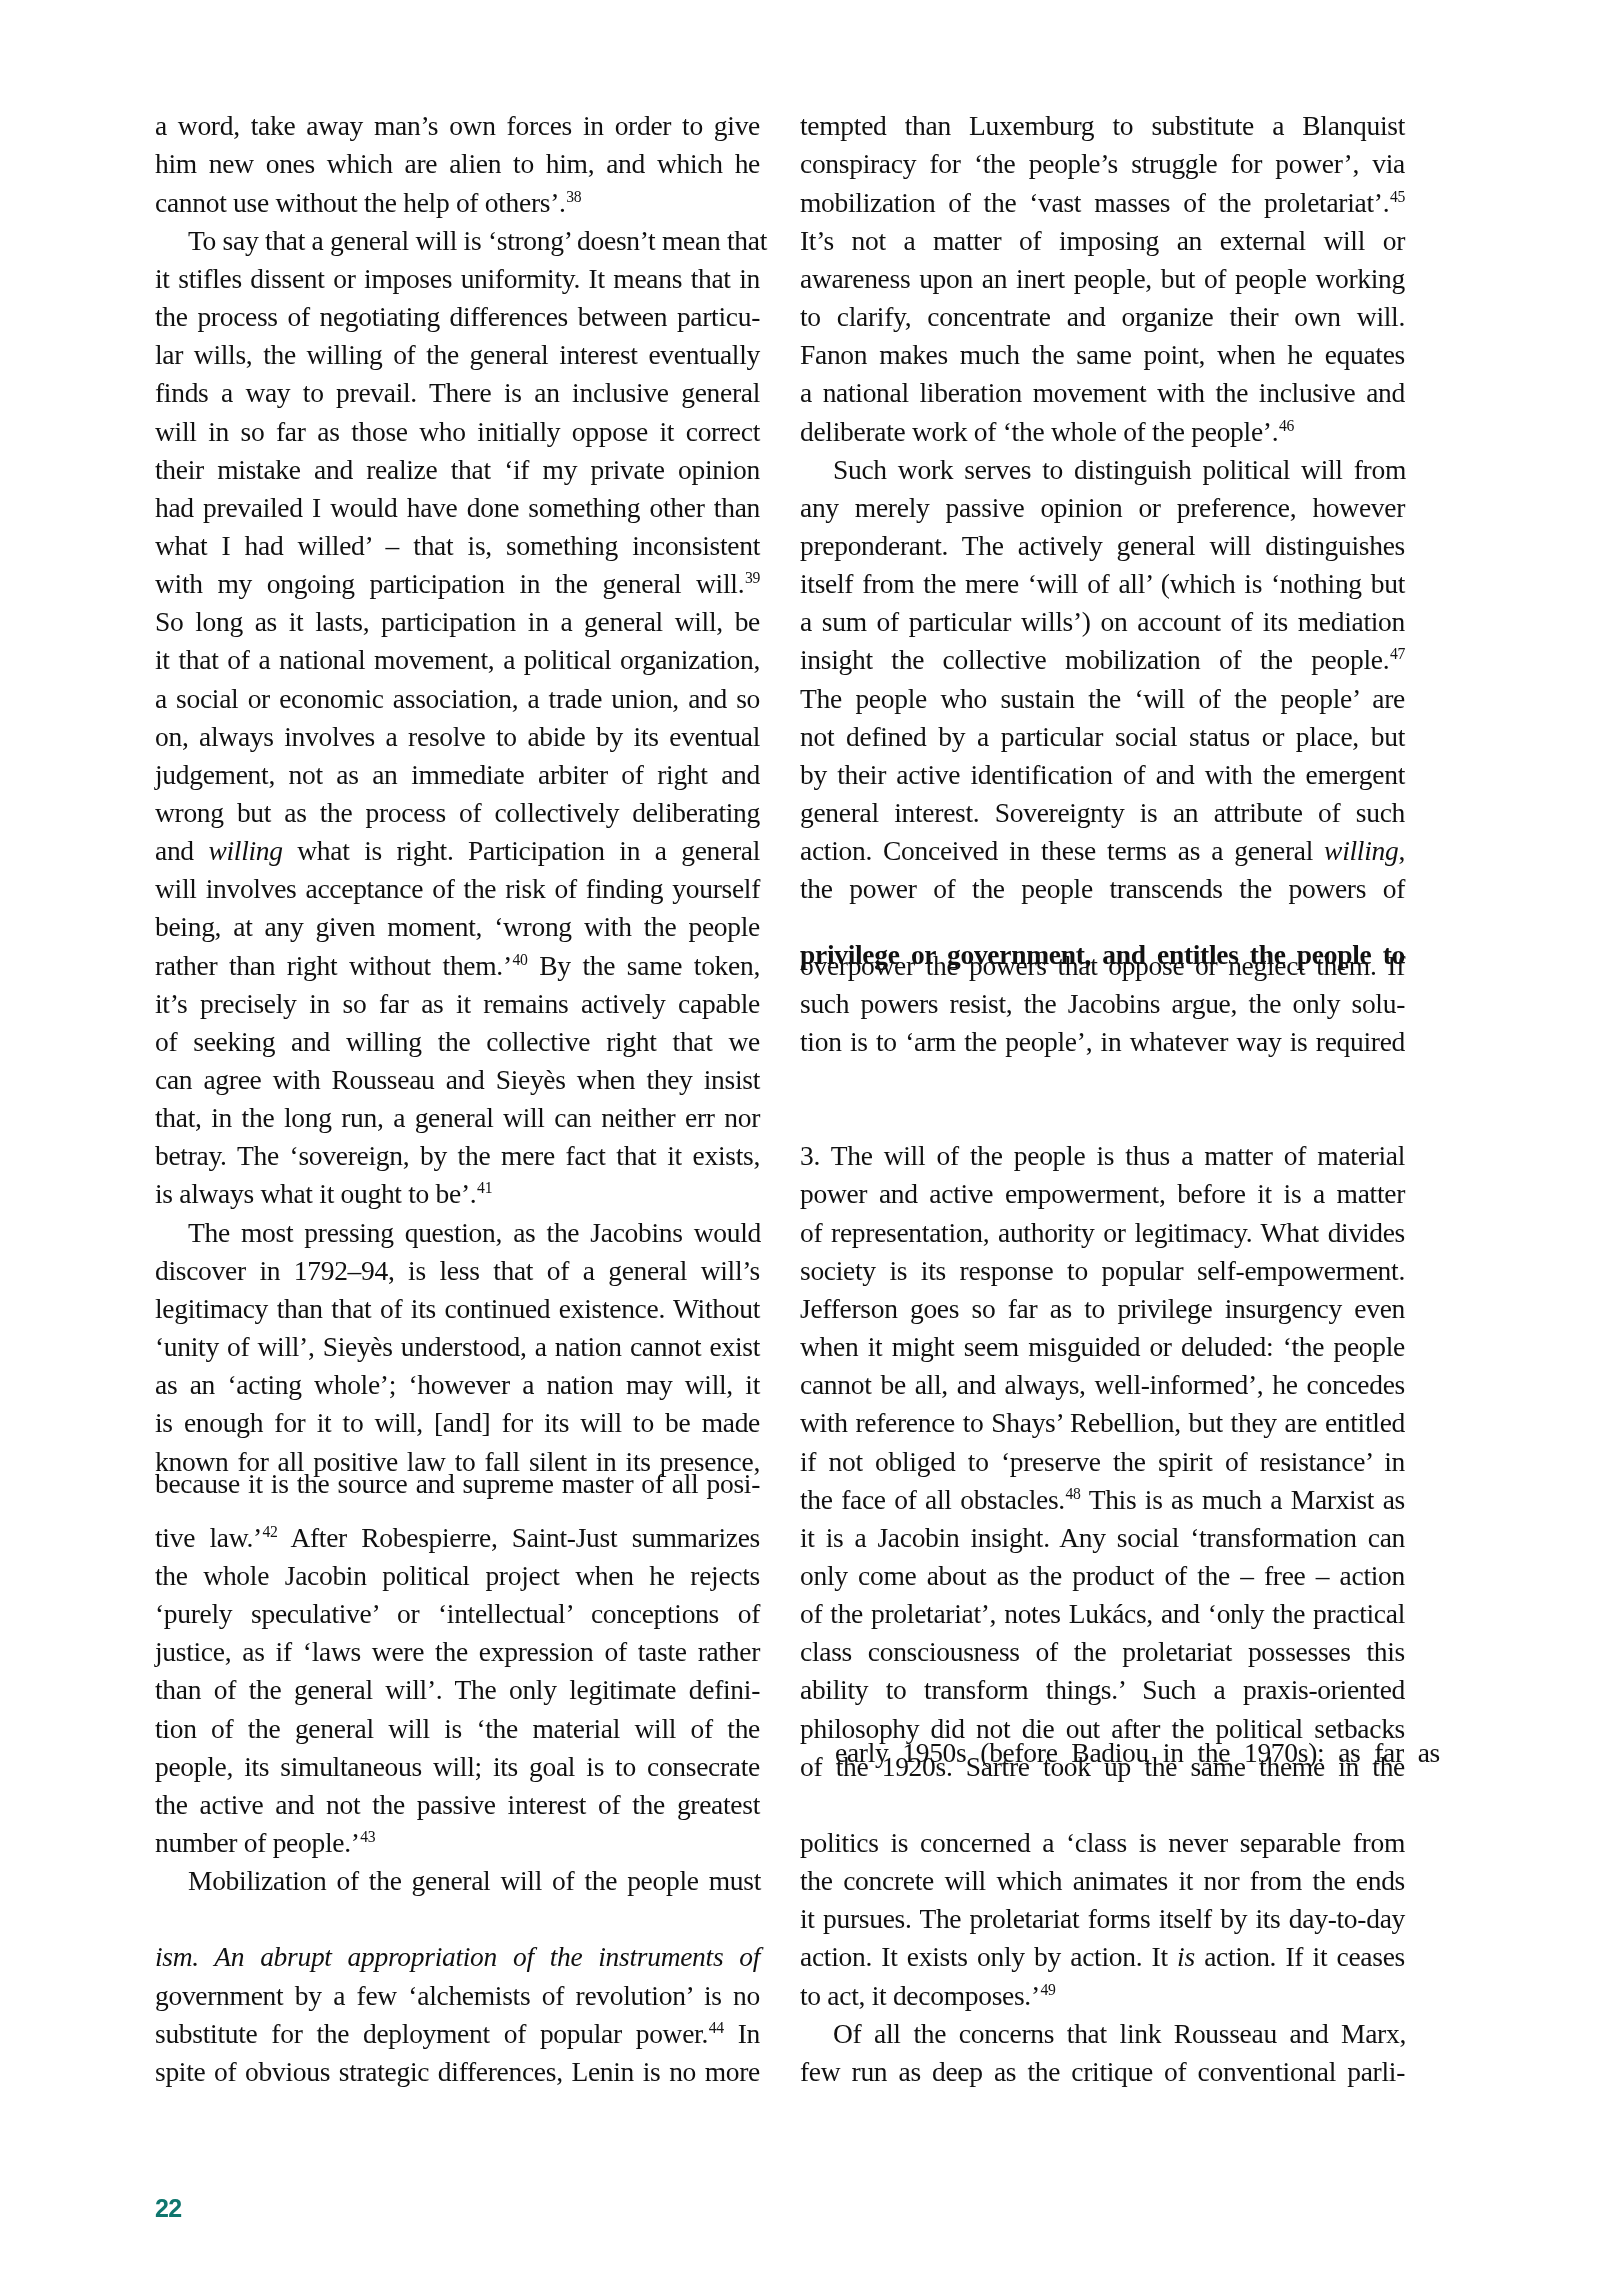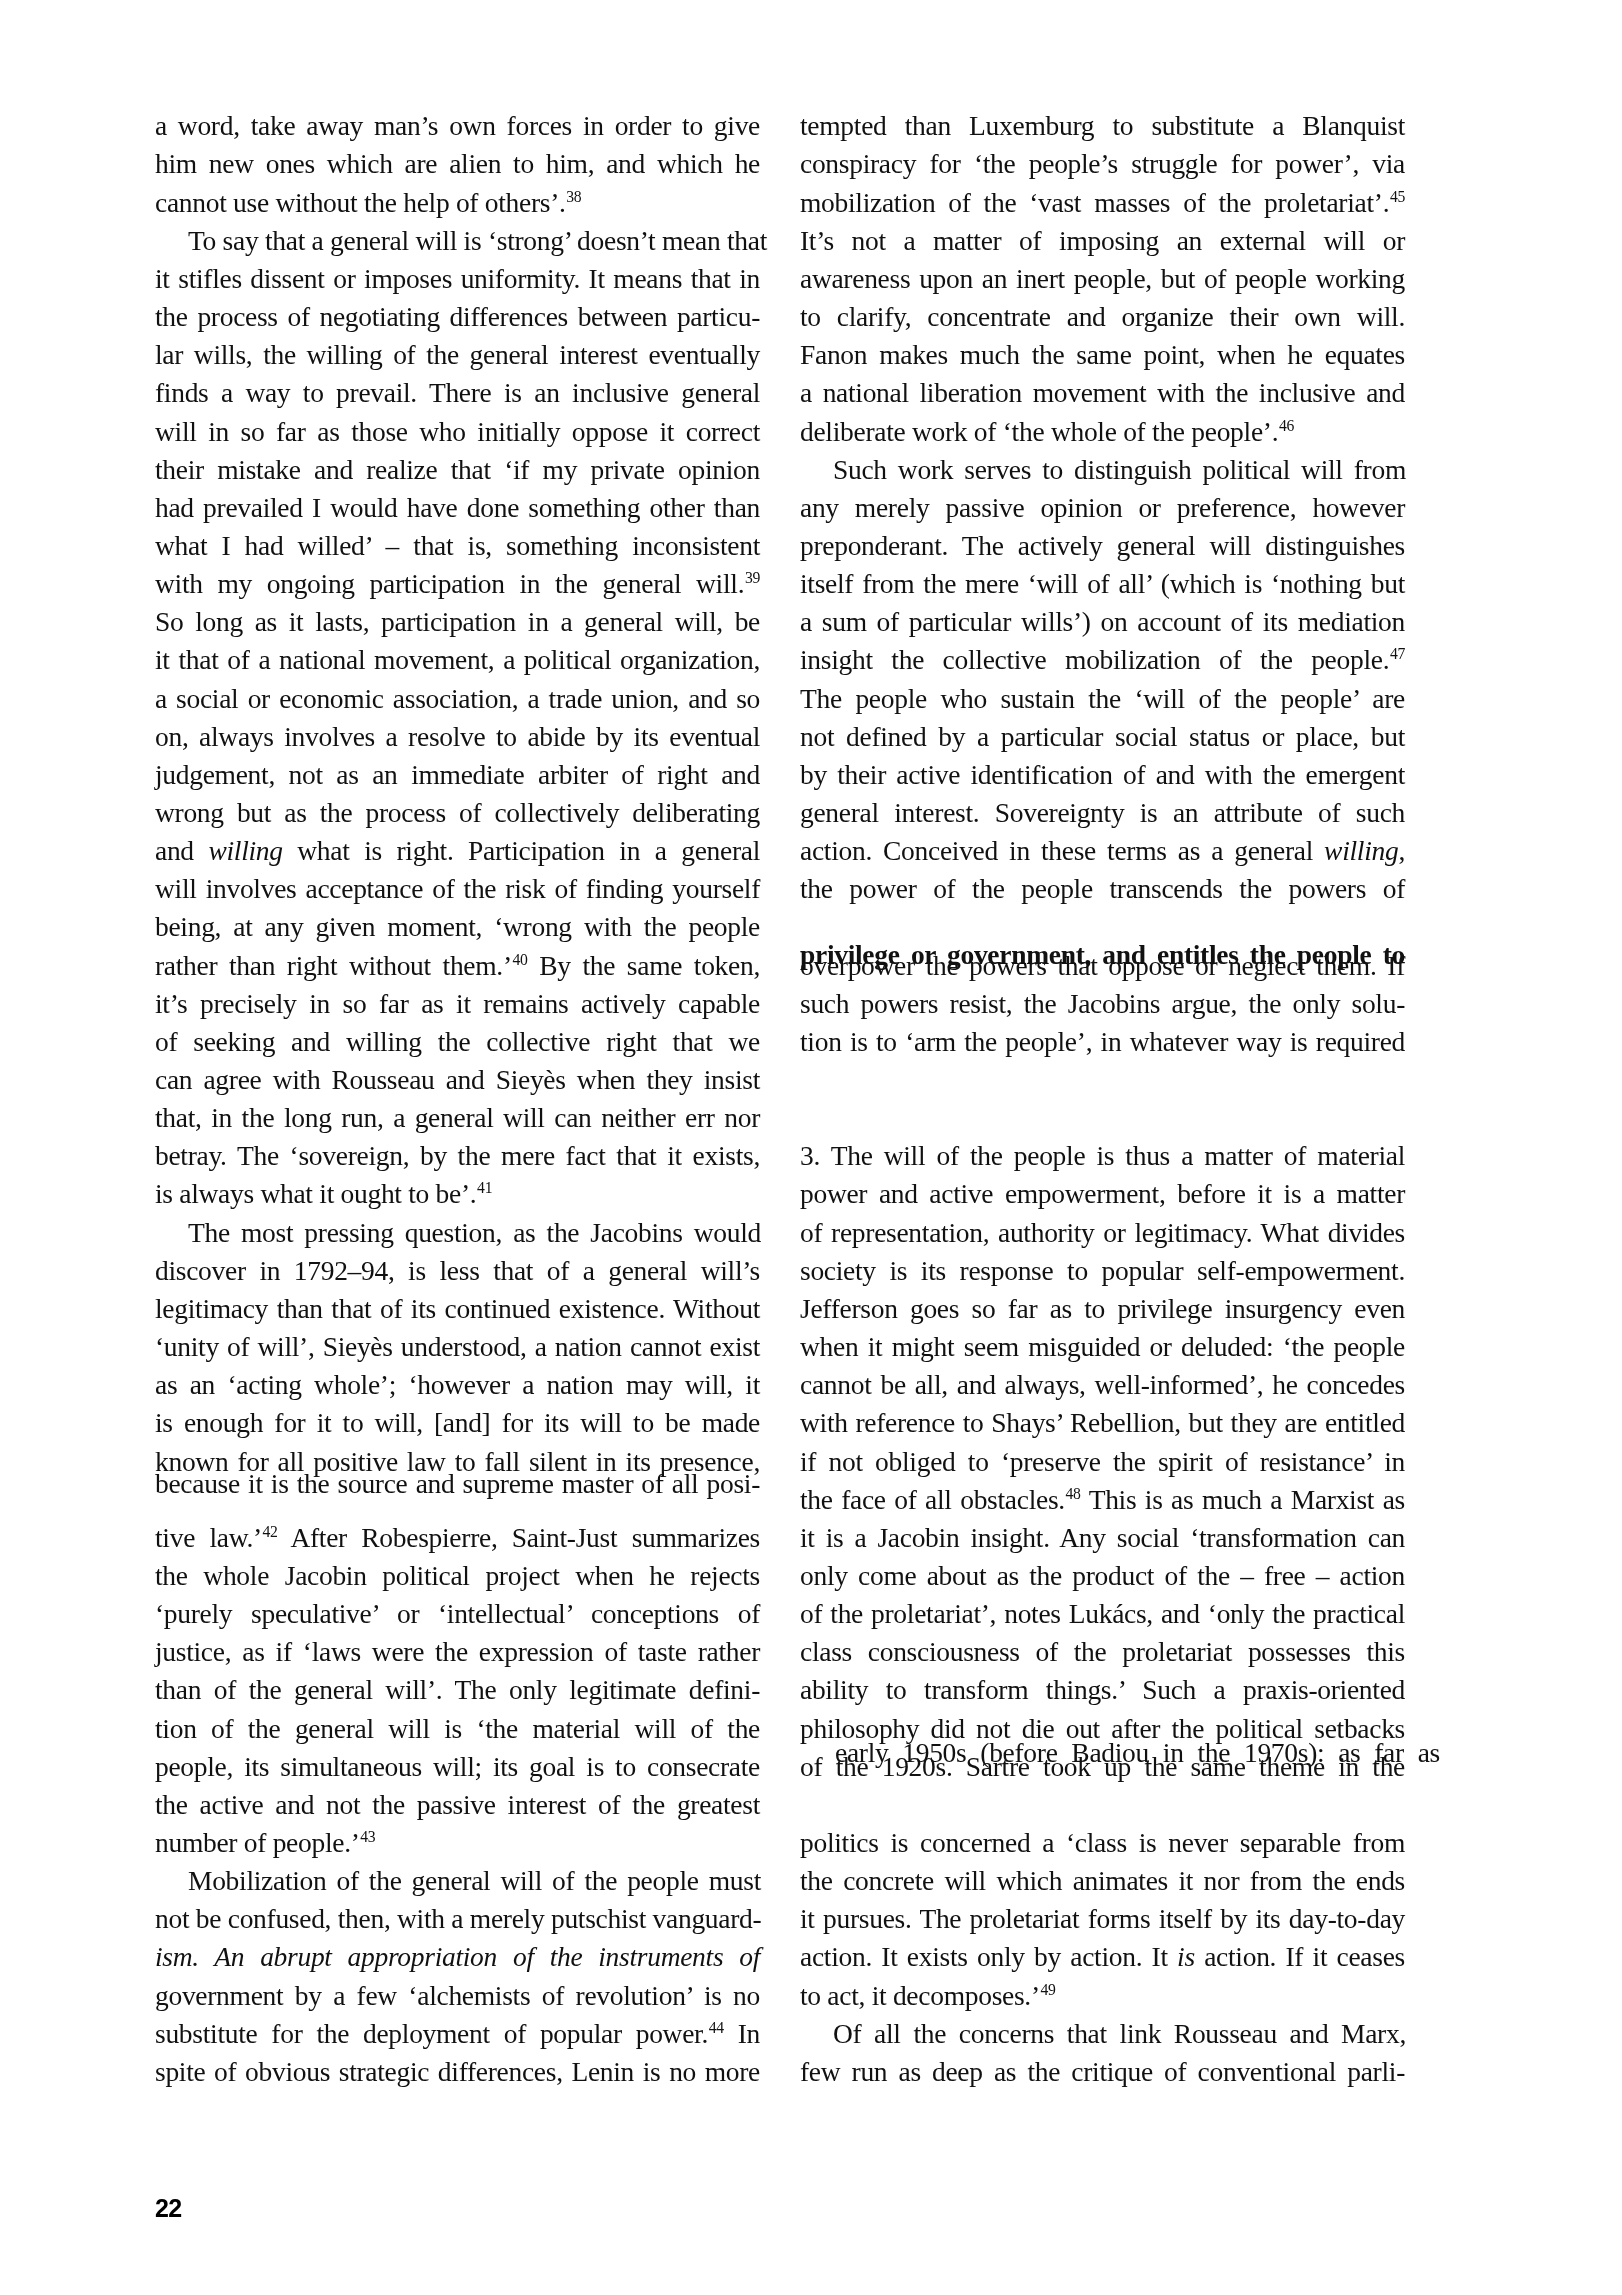--- a/index.html
+++ b/index.html
@@ -57,21 +57,21 @@
       margin-left: 0.7px;
     }
     .page-number {
       position: absolute;
       left: 155px;
       top: 2195px;
       font-family: "Liberation Sans", "DejaVu Sans", sans-serif;
       font-weight: bold;
       font-size: 25px;
       line-height: 26px;
-      color: #000000;
+      color: #0f766e;
       letter-spacing: -0.7px;
     }
   </style>
 </head>
 <body>
 
 <div class="page">
   <div class="column col-left">
       <div class="line" style="top: 107px;"><span>a word, take away man’s own forces in order to give</span></div>
       <div class="line" style="top: 145px;"><span>him new ones which are alien to him, and which he</span></div>
@@ -113,21 +113,20 @@
       <div class="line" style="top: 1519px;"><span>tive law.’</span><sup>42</sup><span> After Robespierre, Saint-Just summarizes</span></div>
       <div class="line" style="top: 1557px;"><span>the whole Jacobin political project when he rejects</span></div>
       <div class="line" style="top: 1595px;"><span>‘purely speculative’ or ‘intellectual’ conceptions of</span></div>
       <div class="line" style="top: 1633px;"><span>justice, as if ‘laws were the expression of taste rather</span></div>
       <div class="line" style="top: 1671px;"><span>than of the general will’. The only legitimate defini-</span></div>
       <div class="line" style="top: 1710px;"><span>tion of the general will is ‘the material will of the</span></div>
       <div class="line" style="top: 1748px;"><span>people, its simultaneous will; its goal is to consecrate</span></div>
       <div class="line" style="top: 1786px;"><span>the active and not the passive interest of the greatest</span></div>
       <div class="line last" style="top: 1824px;"><span>number of people.’</span><sup>43</sup></div>
       <div class="line indent" style="top: 1862px;"><span>Mobilization of the general will of the people must</span></div>
-      <div class="line" style="top: 1900px;"><span>not be confused, then, with a merely putschist vanguard-</span></div>
       <div class="line" style="top: 1938px; font-style: italic;"><span>ism. An abrupt appropriation of the instruments of</span></div>
       <div class="line" style="top: 1977px;"><span>government by a few ‘alchemists of revolution’ is no</span></div>
       <div class="line" style="top: 2015px;"><span>substitute for the deployment of popular power.</span><sup>44</sup><span> In</span></div>
       <div class="line" style="top: 2053px;"><span>spite of obvious strategic differences, Lenin is no more</span></div>
     </div>
   <div class="column col-right">
       <div class="line" style="top: 107px;"><span>tempted than Luxemburg to substitute a Blanquist</span></div>
       <div class="line" style="top: 145px;"><span>conspiracy for ‘the people’s struggle for power’, via</span></div>
       <div class="line" style="top: 184px;"><span>mobilization of the ‘vast masses of the proletariat’.</span><sup>45</sup></div>
       <div class="line" style="top: 222px;"><span>It’s not a matter of imposing an external will or</span></div>

